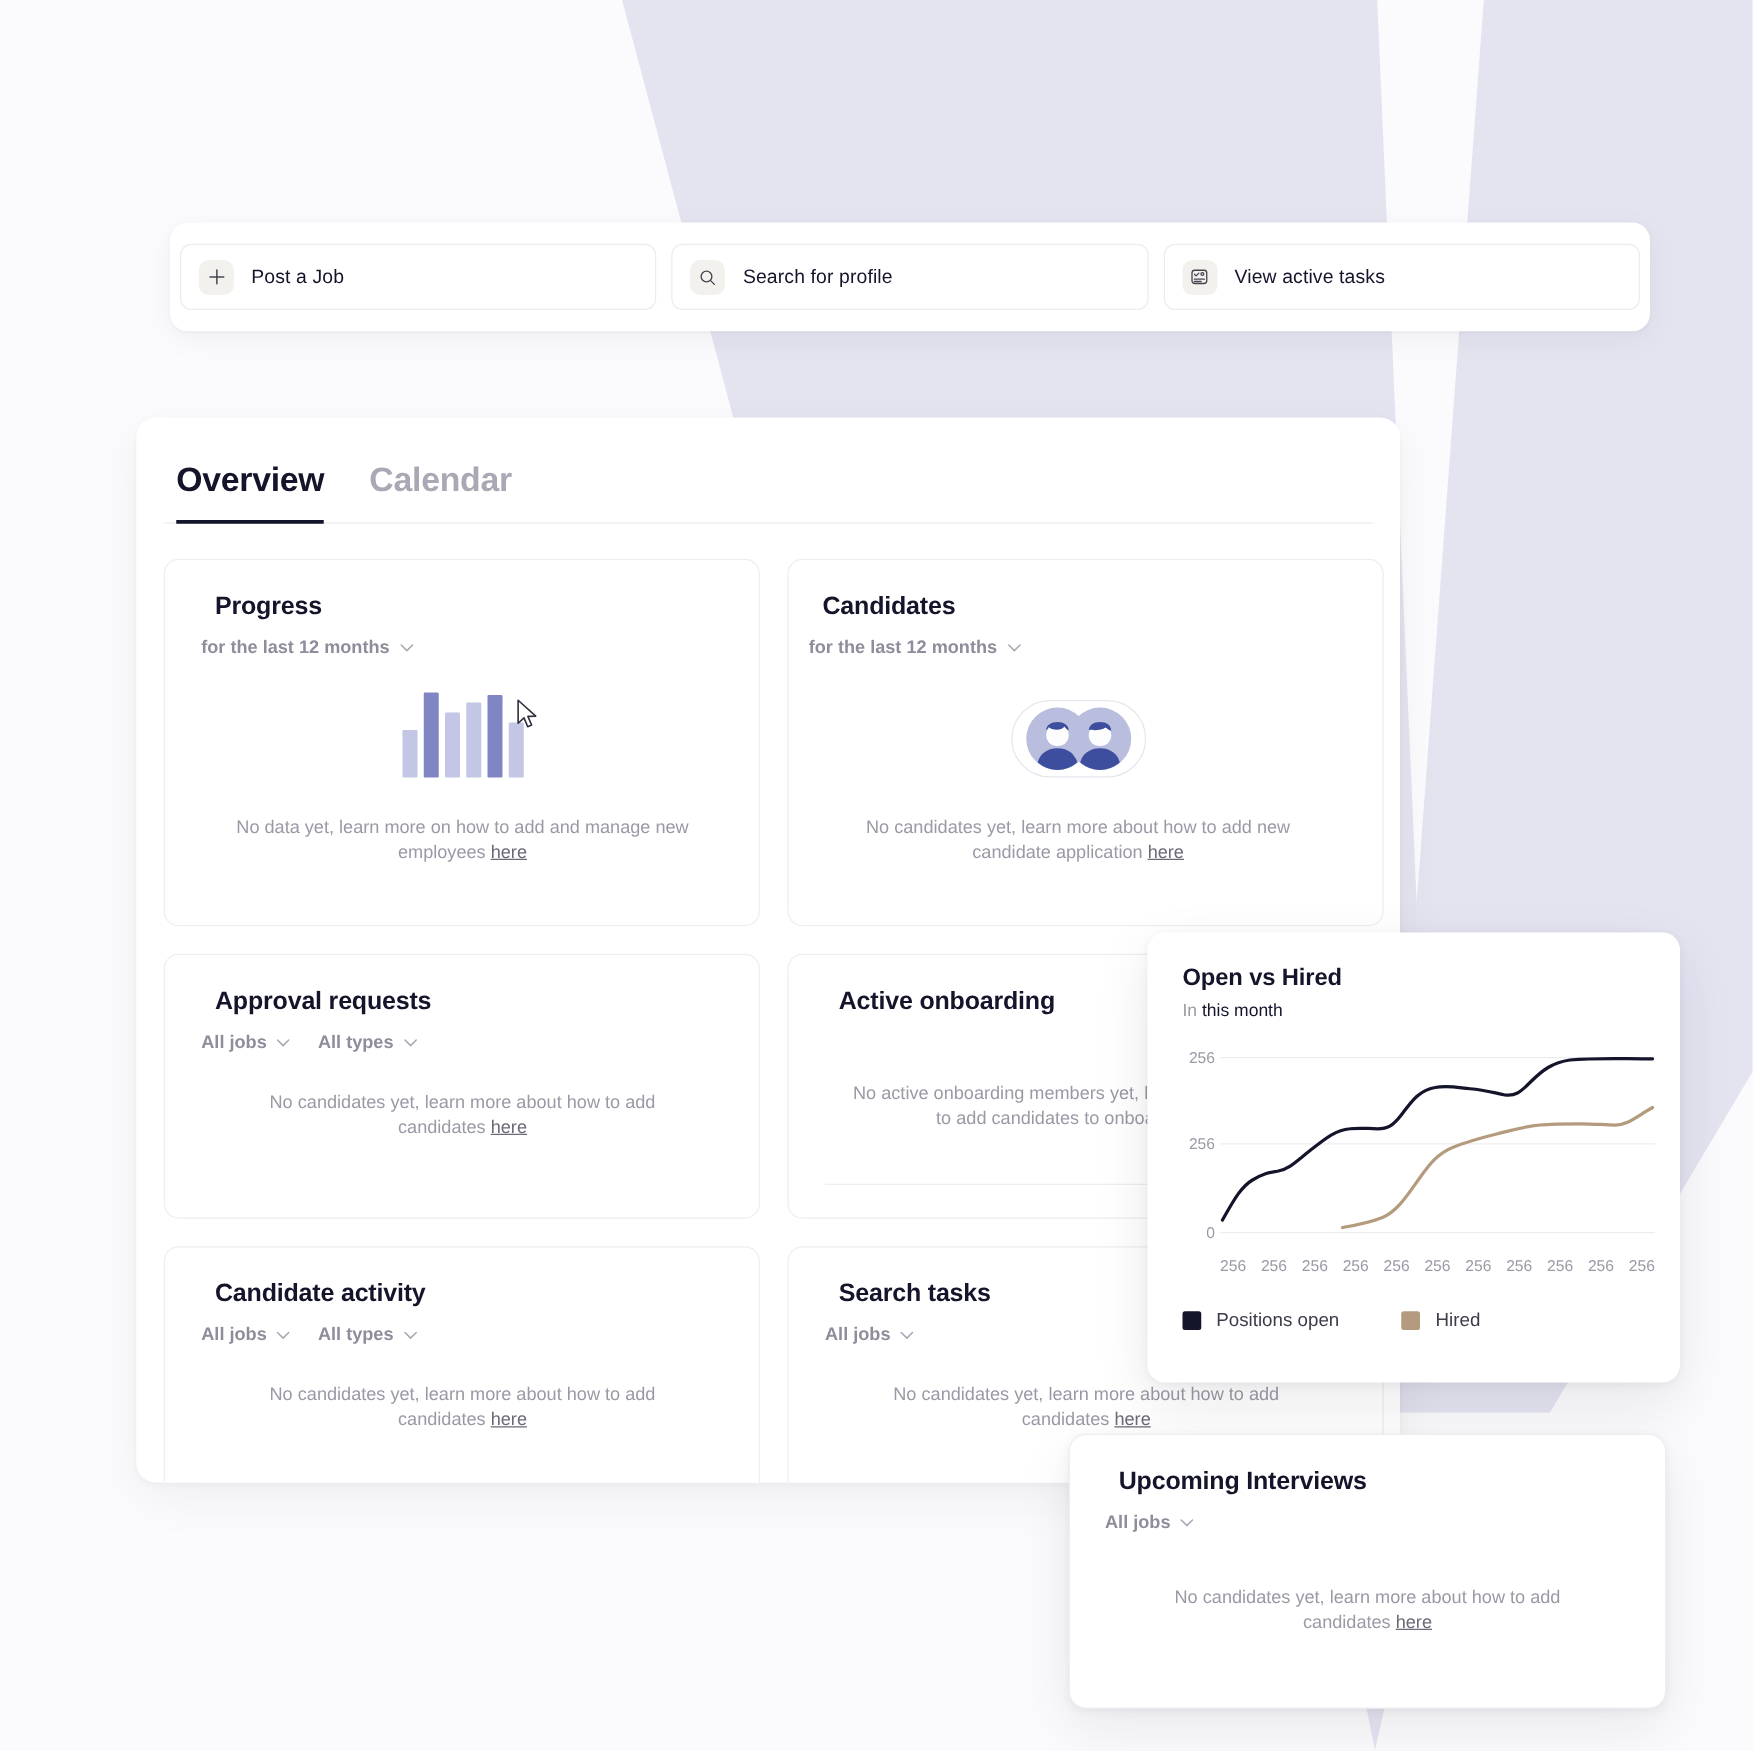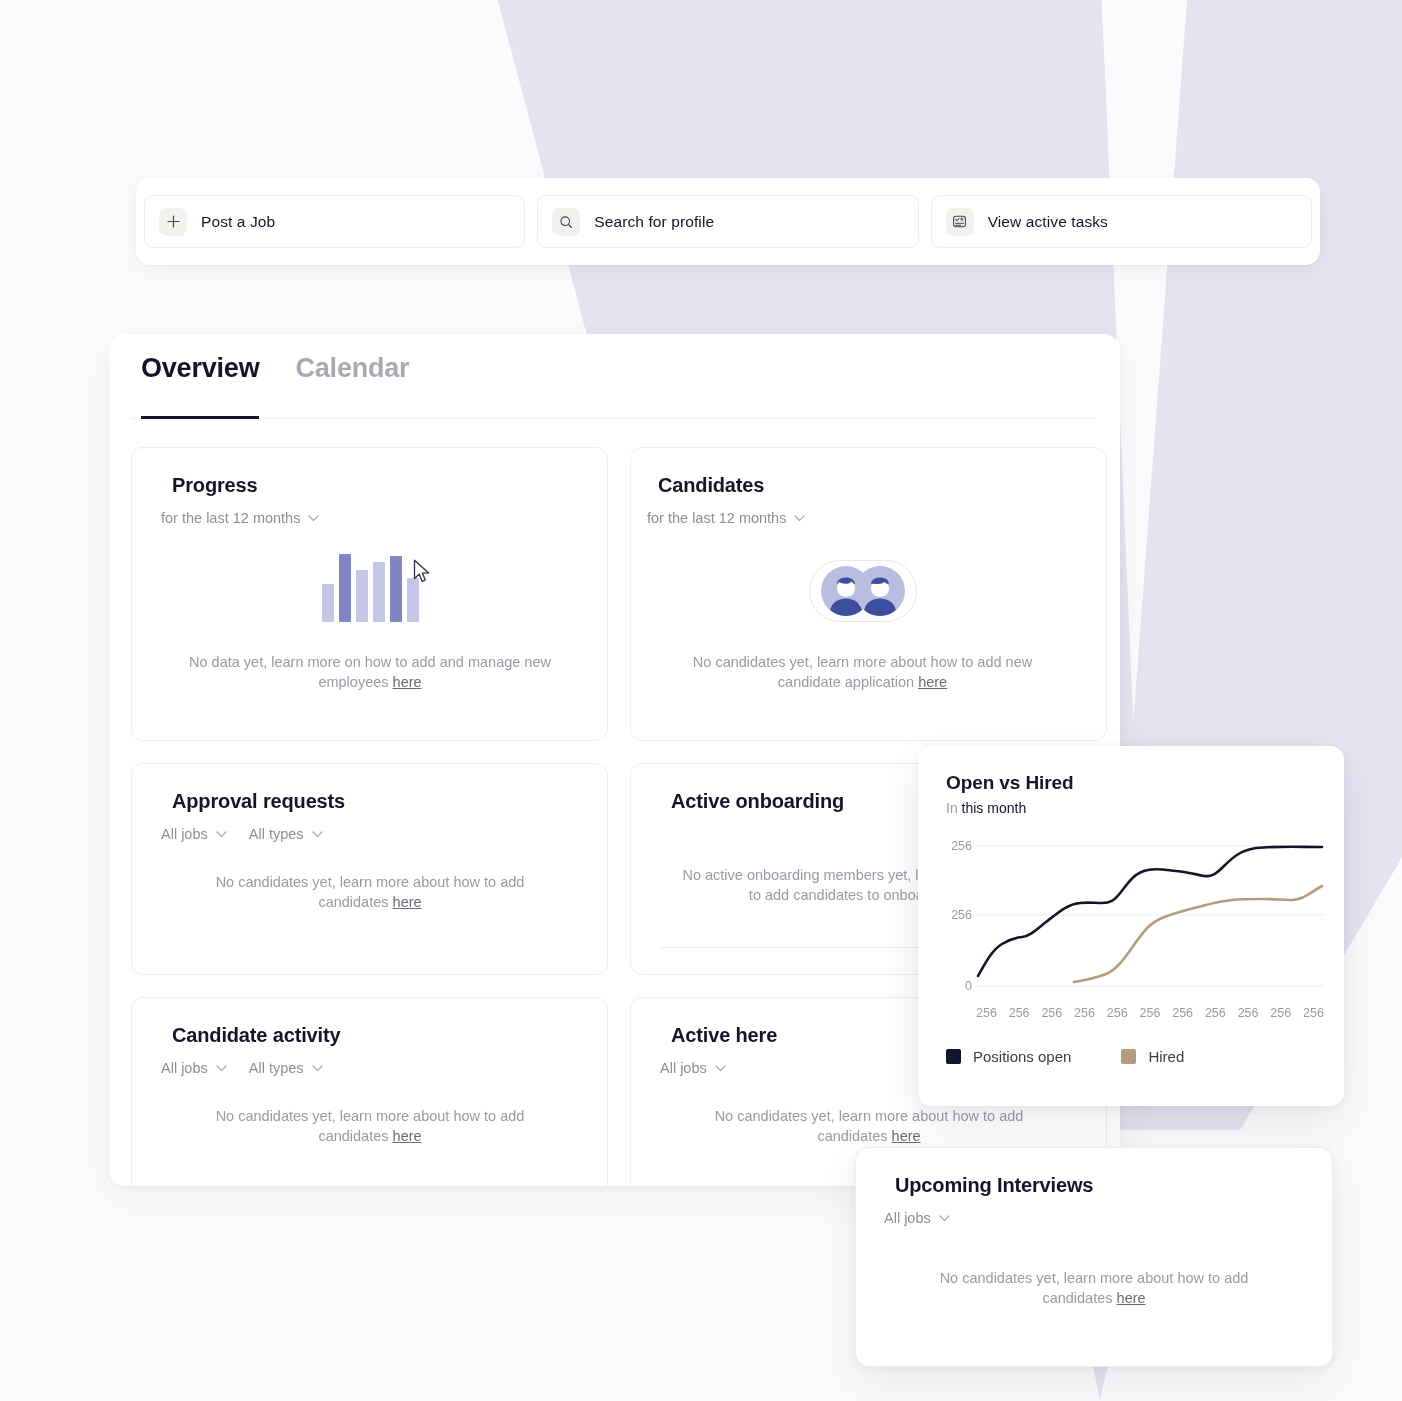--- a/index.html
+++ b/index.html
@@ -94,21 +94,21 @@
     border-bottom: 1px solid #eeeef1;
     display: flex;
     align-items: flex-end;
     gap: 36px;
     padding-left: 10px;
   }
 
   .tab {
     font-size: 27px;
     font-weight: bold;
-    padding-bottom: 32px;
+    padding-bottom: 16px;
     cursor: pointer;
     letter-spacing: -.2px;
   }
   .tab.active { color: #14142b; border-bottom: 3px solid #14142b; margin-bottom: -1px; }
   .tab.inactive { color: #a9a9b5; border-bottom: 3px solid transparent; margin-bottom: -1px; }
 
   #cards-grid {
     padding: 28px 22px 0 22px;
     display: grid;
     grid-template-columns: 477px 477px;
@@ -129,20 +129,21 @@
     color: #14142b;
     letter-spacing: -.15px;
     margin-left: 11px;
   }
 
   .card-subrow {
     margin-top: 13px;
     display: flex;
     gap: 22px;
     align-items: flex-start;
+    font-weight: bold;
   }
 
   .filter-chip {
     display: inline-flex;
     align-items: center;
     gap: 8px;
     font-size: 14.5px;
     color: #8d8d9b;
     cursor: pointer;
     white-space: nowrap;
@@ -436,21 +437,21 @@
               <path d="M1 1l4.5 4.5L10 1" stroke="#a7a7b3" stroke-width="1.2" fill="none" stroke-linecap="round" stroke-linejoin="round"></path>
             </svg>
         </span>
       </div>
       <div class="empty-text">
         <span>No candidates yet, learn more about how to add candidates </span><span class="here">here</span>
       </div>
     </div>
 
     <div class="card" id="card-tasks">
-      <div class="card-title">Active here</div>
+      <div class="card-title">Search tasks</div>
       <div class="card-subrow">
         <span class="filter-chip">
           <span>All jobs</span>
           <svg class="chev" width="11" height="7" viewBox="0 0 11 7">
               <path d="M1 1l4.5 4.5L10 1" stroke="#a7a7b3" stroke-width="1.2" fill="none" stroke-linecap="round" stroke-linejoin="round"></path>
             </svg>
         </span>
       </div>
       <div class="empty-text">
         <span>No candidates yet, learn more about how to add candidates </span><span class="here">here</span>

